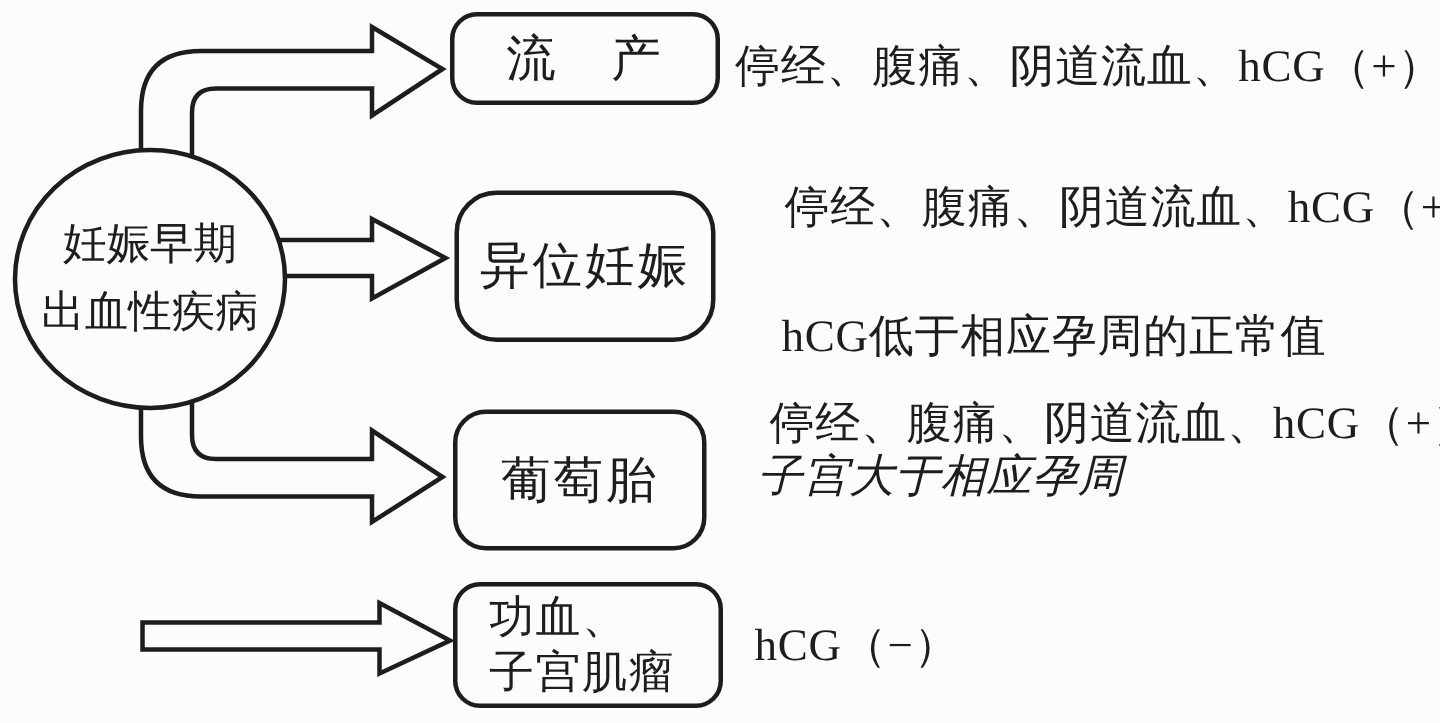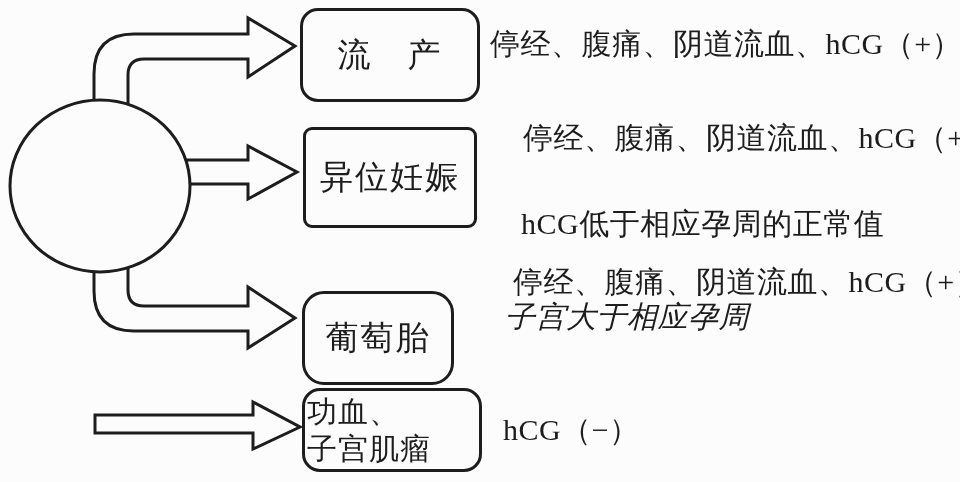--- a/index.html
+++ b/index.html
@@ -17,25 +17,25 @@
   .root-label{
     position:absolute; left:10px; top:100px; width:180px; height:172px;
     display:flex; flex-direction:column; align-items:center; justify-content:center;
     font-size:29px; line-height:1.55; text-align:center; white-space:nowrap;
   }
   .node-box{
     position:absolute; border:3px solid var(--ink); background:transparent;
     display:flex; align-items:center; justify-content:center;
     font-size:33px; letter-spacing:2px; box-sizing:border-box; white-space:pre-line;
   }
-  .box1{left:300px; top:8px;   width:180px; height:94px;  border-radius:18px;}
-  .box2{left:303px; top:127px; width:174px; height:101px; border-radius:9px;}
-  .box3{left:302px; top:273px; width:152px; height:94px;  border-radius:22px;margin-top:18px;}
+  .box1{left:300px; top:8px;   width:180px; height:62px;  border-radius:18px;}
+  .box2{left:303px; top:127px; width:174px; height:101px; border-radius:28px;}
+  .box3{left:302px; top:273px; width:169px; height:94px;  border-radius:22px;}
   .box4{left:302px; top:388px; width:180px; height:84px;  border-radius:18px;
-        justify-content:flex-start; padding-left:2px; font-size:30px;
+        justify-content:flex-start; padding-left:21px; font-size:30px;
         line-height:1.25; letter-spacing:1px; text-align:left;}
   .note{position:absolute; font-size:30px; white-space:nowrap; letter-spacing:0.5px;}
   .n1 {left:490px; top:24px;}
   .n2a{left:523px; top:118px;}
   .n2b{left:525px; top:162px;}
   .n2c{left:521px; top:204px;}
   .n3a{left:513px; top:262px;}
   .n3b{left:505px; top:297px;font-style:italic;}
   .n3c{left:503px; top:338px;}
   .n4 {left:503px; top:410px;}
@@ -48,20 +48,24 @@
   <svg class="layer-svg" viewBox="0 0 960 482" aria-hidden="true">
 
     <path d="M 94 112 L 94 74 Q 94 34 134 34 L 248 34 L 248 18 L 295 46 L 248 77 L 248 59 L 144 59 Q 128 59 128 75 L 128 112"></path>
     <path d="M 176 160 L 248 160 L 248 146 L 297 172 L 248 199 L 248 184 L 176 184"></path>
     <path d="M 94 258 L 94 291 Q 94 331 134 331 L 248 331 L 248 348 L 295 318 L 248 287 L 248 306 L 144 306 Q 128 306 128 290 L 128 258"></path>
     <path d="M 95 415 L 253 415 L 253 402 L 300 427 L 253 449 L 253 433 L 95 433 Z"></path>
 
     <ellipse cx="100" cy="186" rx="90" ry="86"></ellipse>
   </svg>
 
+  <div class="root-label">
+    <span>妊娠早期</span>
+    <span>出血性疾病</span>
+  </div>
 
   <div class="node-box box1">
     <span>流　产</span>
   </div>
   <div class="node-box box2">
     <span>异位妊娠</span>
   </div>
   <div class="node-box box3">
     <span>葡萄胎</span>
   </div>

